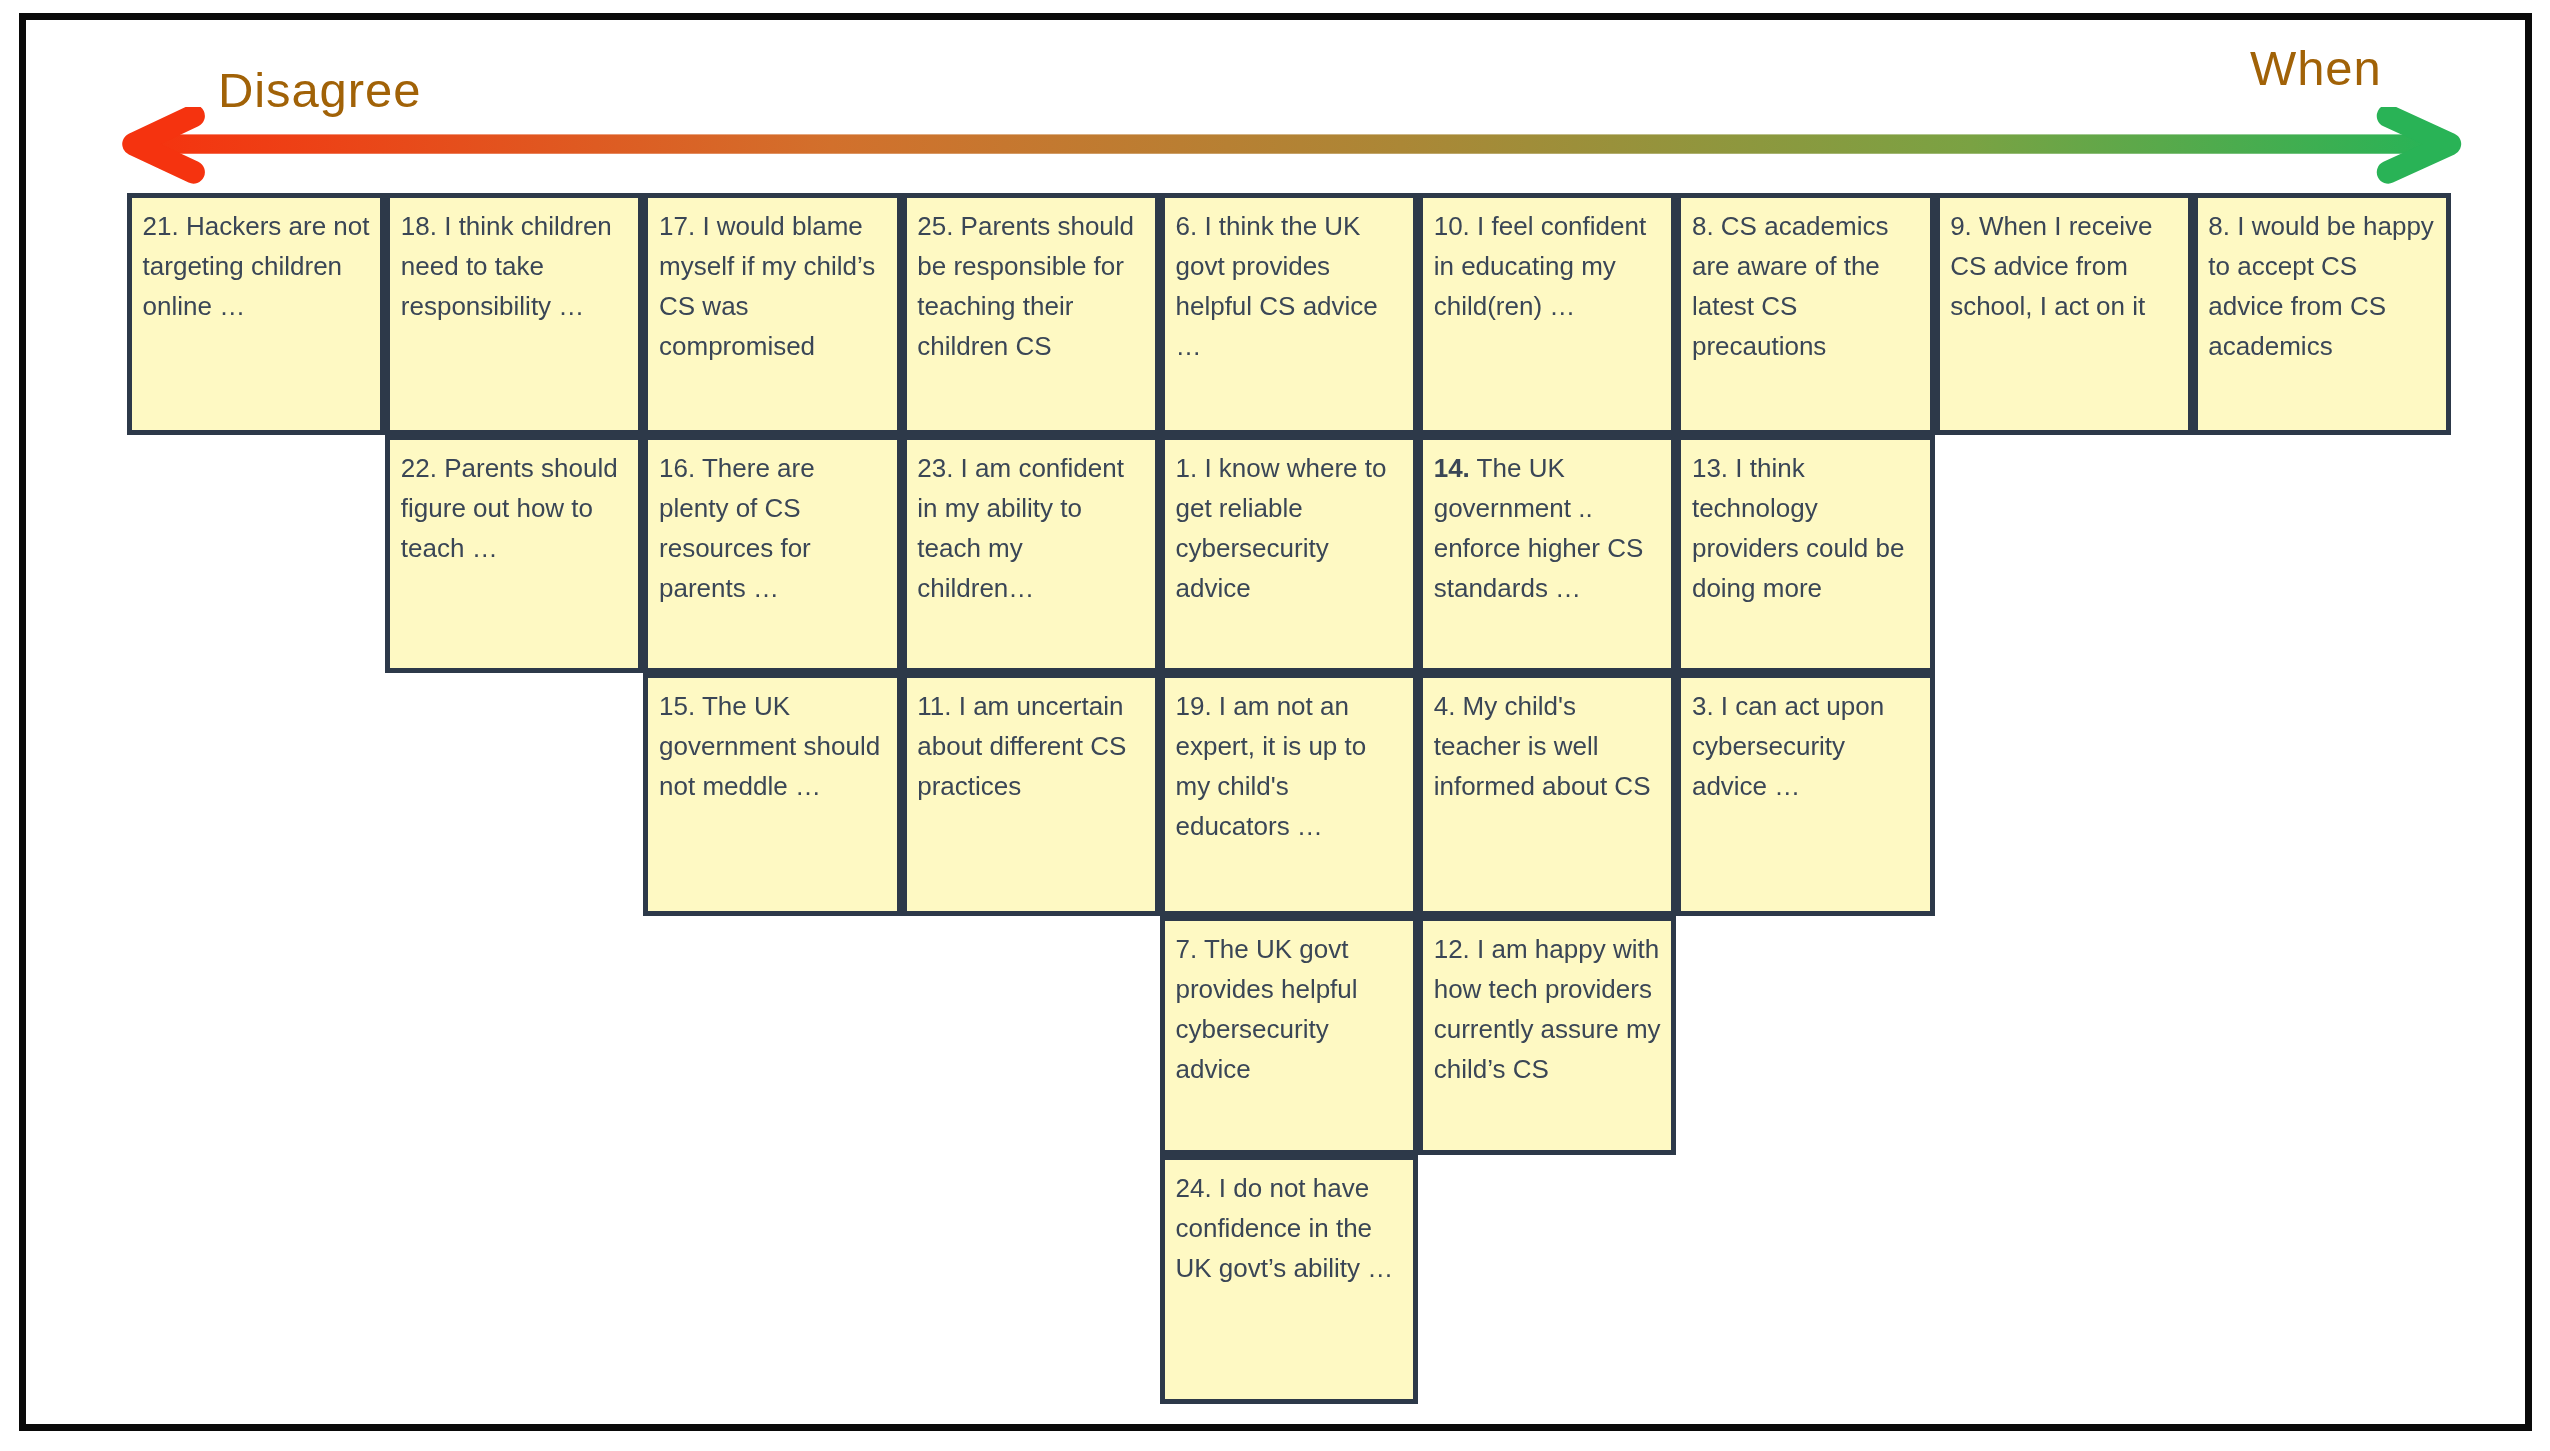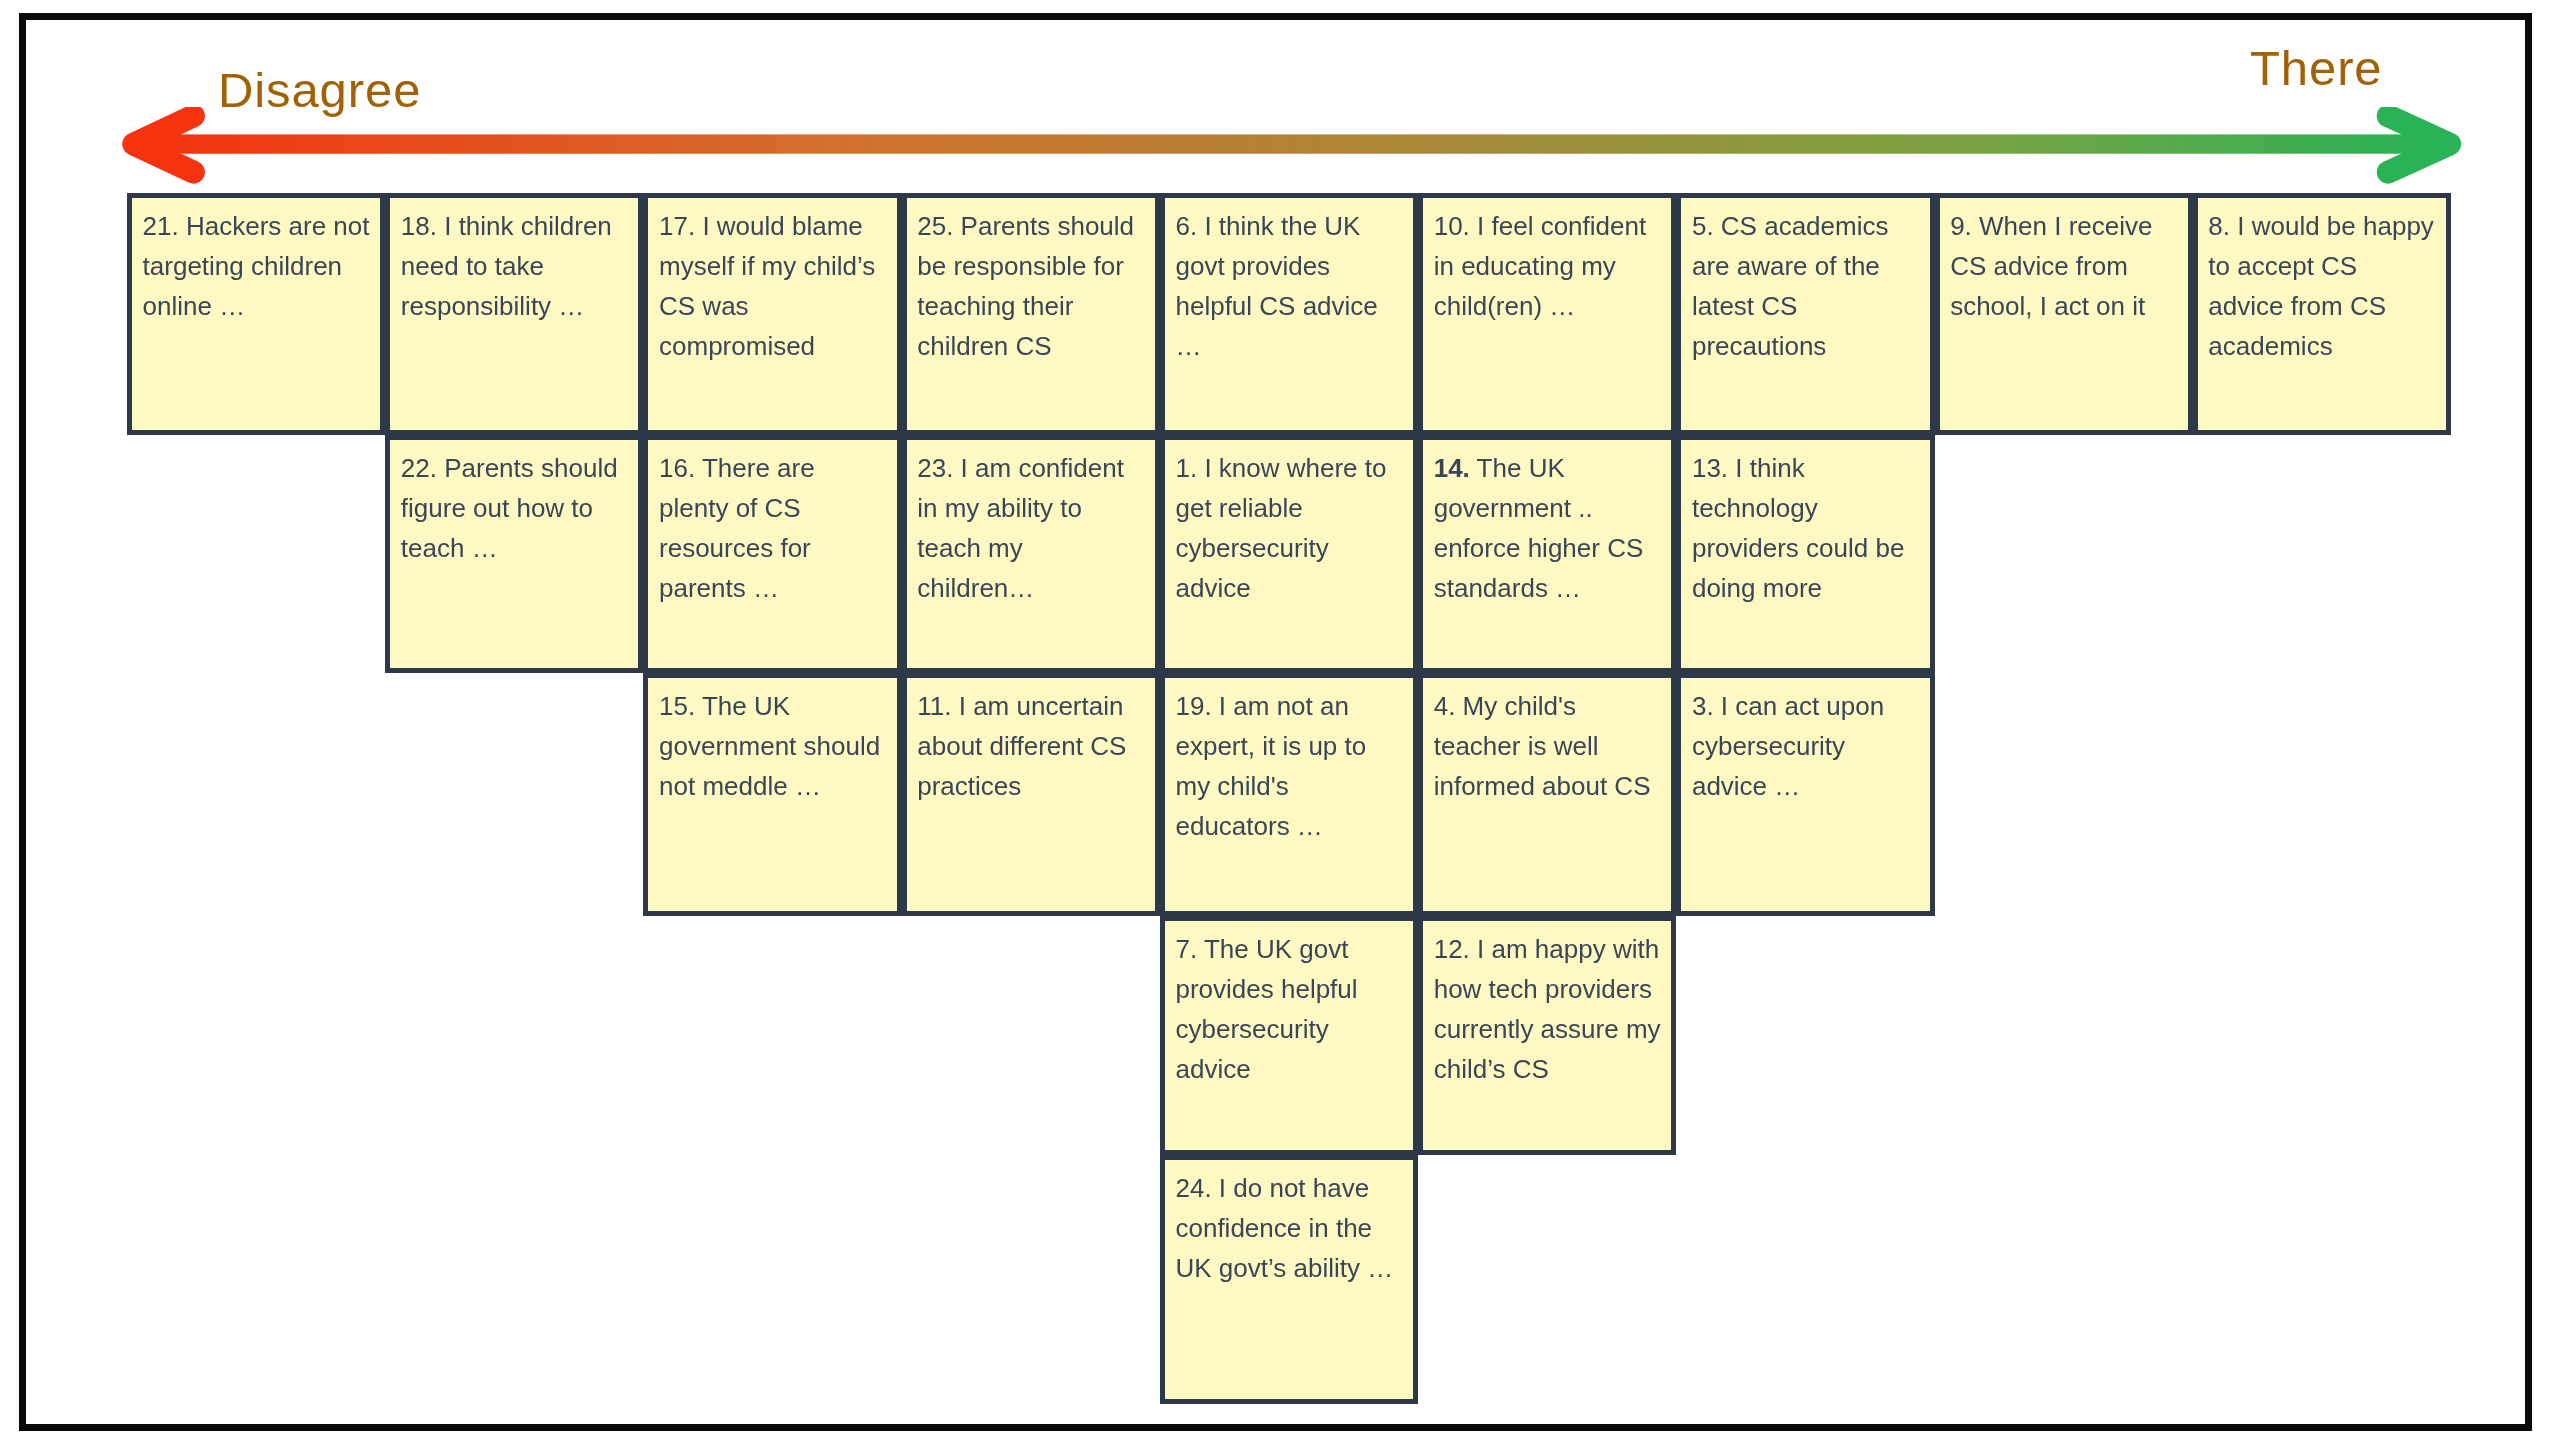--- a/index.html
+++ b/index.html
@@ -31,21 +31,21 @@
   .cell.tall{height:calc(100% + 14px);position:relative;z-index:2;}
   .cell b{font-weight:700;}
 </style>
 </head>
 <body>
 
 <div class="frame"></div>
 
 <span class="axis-label" id="disagree-label">Disagree</span>
 
-<span class="axis-label" id="agree-label">There</span>
+<span class="axis-label" id="agree-label">When</span>
 
 <svg class="arrow-svg" viewBox="0 0 2900 110" aria-hidden="true">
   <defs>
     <linearGradient id="axisGrad" x1="0" y1="0" x2="1" y2="0">
       <stop offset="0" stop-color="#f5330f"></stop>
       <stop offset="0.30" stop-color="#d2702c"></stop>
       <stop offset="0.55" stop-color="#ab8736"></stop>
       <stop offset="0.80" stop-color="#7aa243"></stop>
       <stop offset="1" stop-color="#29b356"></stop>
     </linearGradient>
@@ -55,21 +55,21 @@
   <path d="M 2716 10 L 2786 42 L 2716 74" fill="none" stroke="#29b356" stroke-width="26" stroke-linecap="round" stroke-linejoin="round"></path>
 </svg>
 
 <div class="board">
     <div class="cell" style="grid-area: 1 / 1;">21. Hackers are not targeting children online …</div>
     <div class="cell" style="grid-area: 1 / 2;">18. I think children need to take responsibility …</div>
     <div class="cell" style="grid-area: 1 / 3;">17. I would blame myself if my child’s CS was compromised</div>
     <div class="cell" style="grid-area: 1 / 4;">25. Parents should be responsible for teaching their children CS</div>
     <div class="cell" style="grid-area: 1 / 5;">6. I think the UK govt provides helpful CS advice …</div>
     <div class="cell" style="grid-area: 1 / 6;">10. I feel confident in educating my child(ren) …</div>
-    <div class="cell" style="grid-area: 1 / 7;">5. CS academics are aware of the latest CS precautions</div>
+    <div class="cell" style="grid-area: 1 / 7;">8. CS academics are aware of the latest CS precautions</div>
     <div class="cell" style="grid-area: 1 / 8;">9. When I receive CS advice from school, I act on it</div>
     <div class="cell" style="grid-area: 1 / 9;">8. I would be happy to accept CS advice from CS academics</div>
     <div class="cell" style="grid-area: 2 / 2;">22. Parents should figure out how to teach …</div>
     <div class="cell" style="grid-area: 2 / 3;">16. There are plenty of CS resources for parents …</div>
     <div class="cell" style="grid-area: 2 / 4;">23. I am confident in my ability to teach my children…</div>
     <div class="cell" style="grid-area: 2 / 5;">1. I know where to get reliable cybersecurity advice</div>
     <div class="cell" style="grid-area: 2 / 6;"><b>14.</b><span> The UK government .. enforce higher CS standards …</span></div>
     <div class="cell" style="grid-area: 2 / 7;">13. I think technology providers could be doing more</div>
     <div class="cell" style="grid-area: 3 / 3;">15. The UK government should not meddle …</div>
     <div class="cell" style="grid-area: 3 / 4;">11.  I am uncertain about different CS practices</div>

